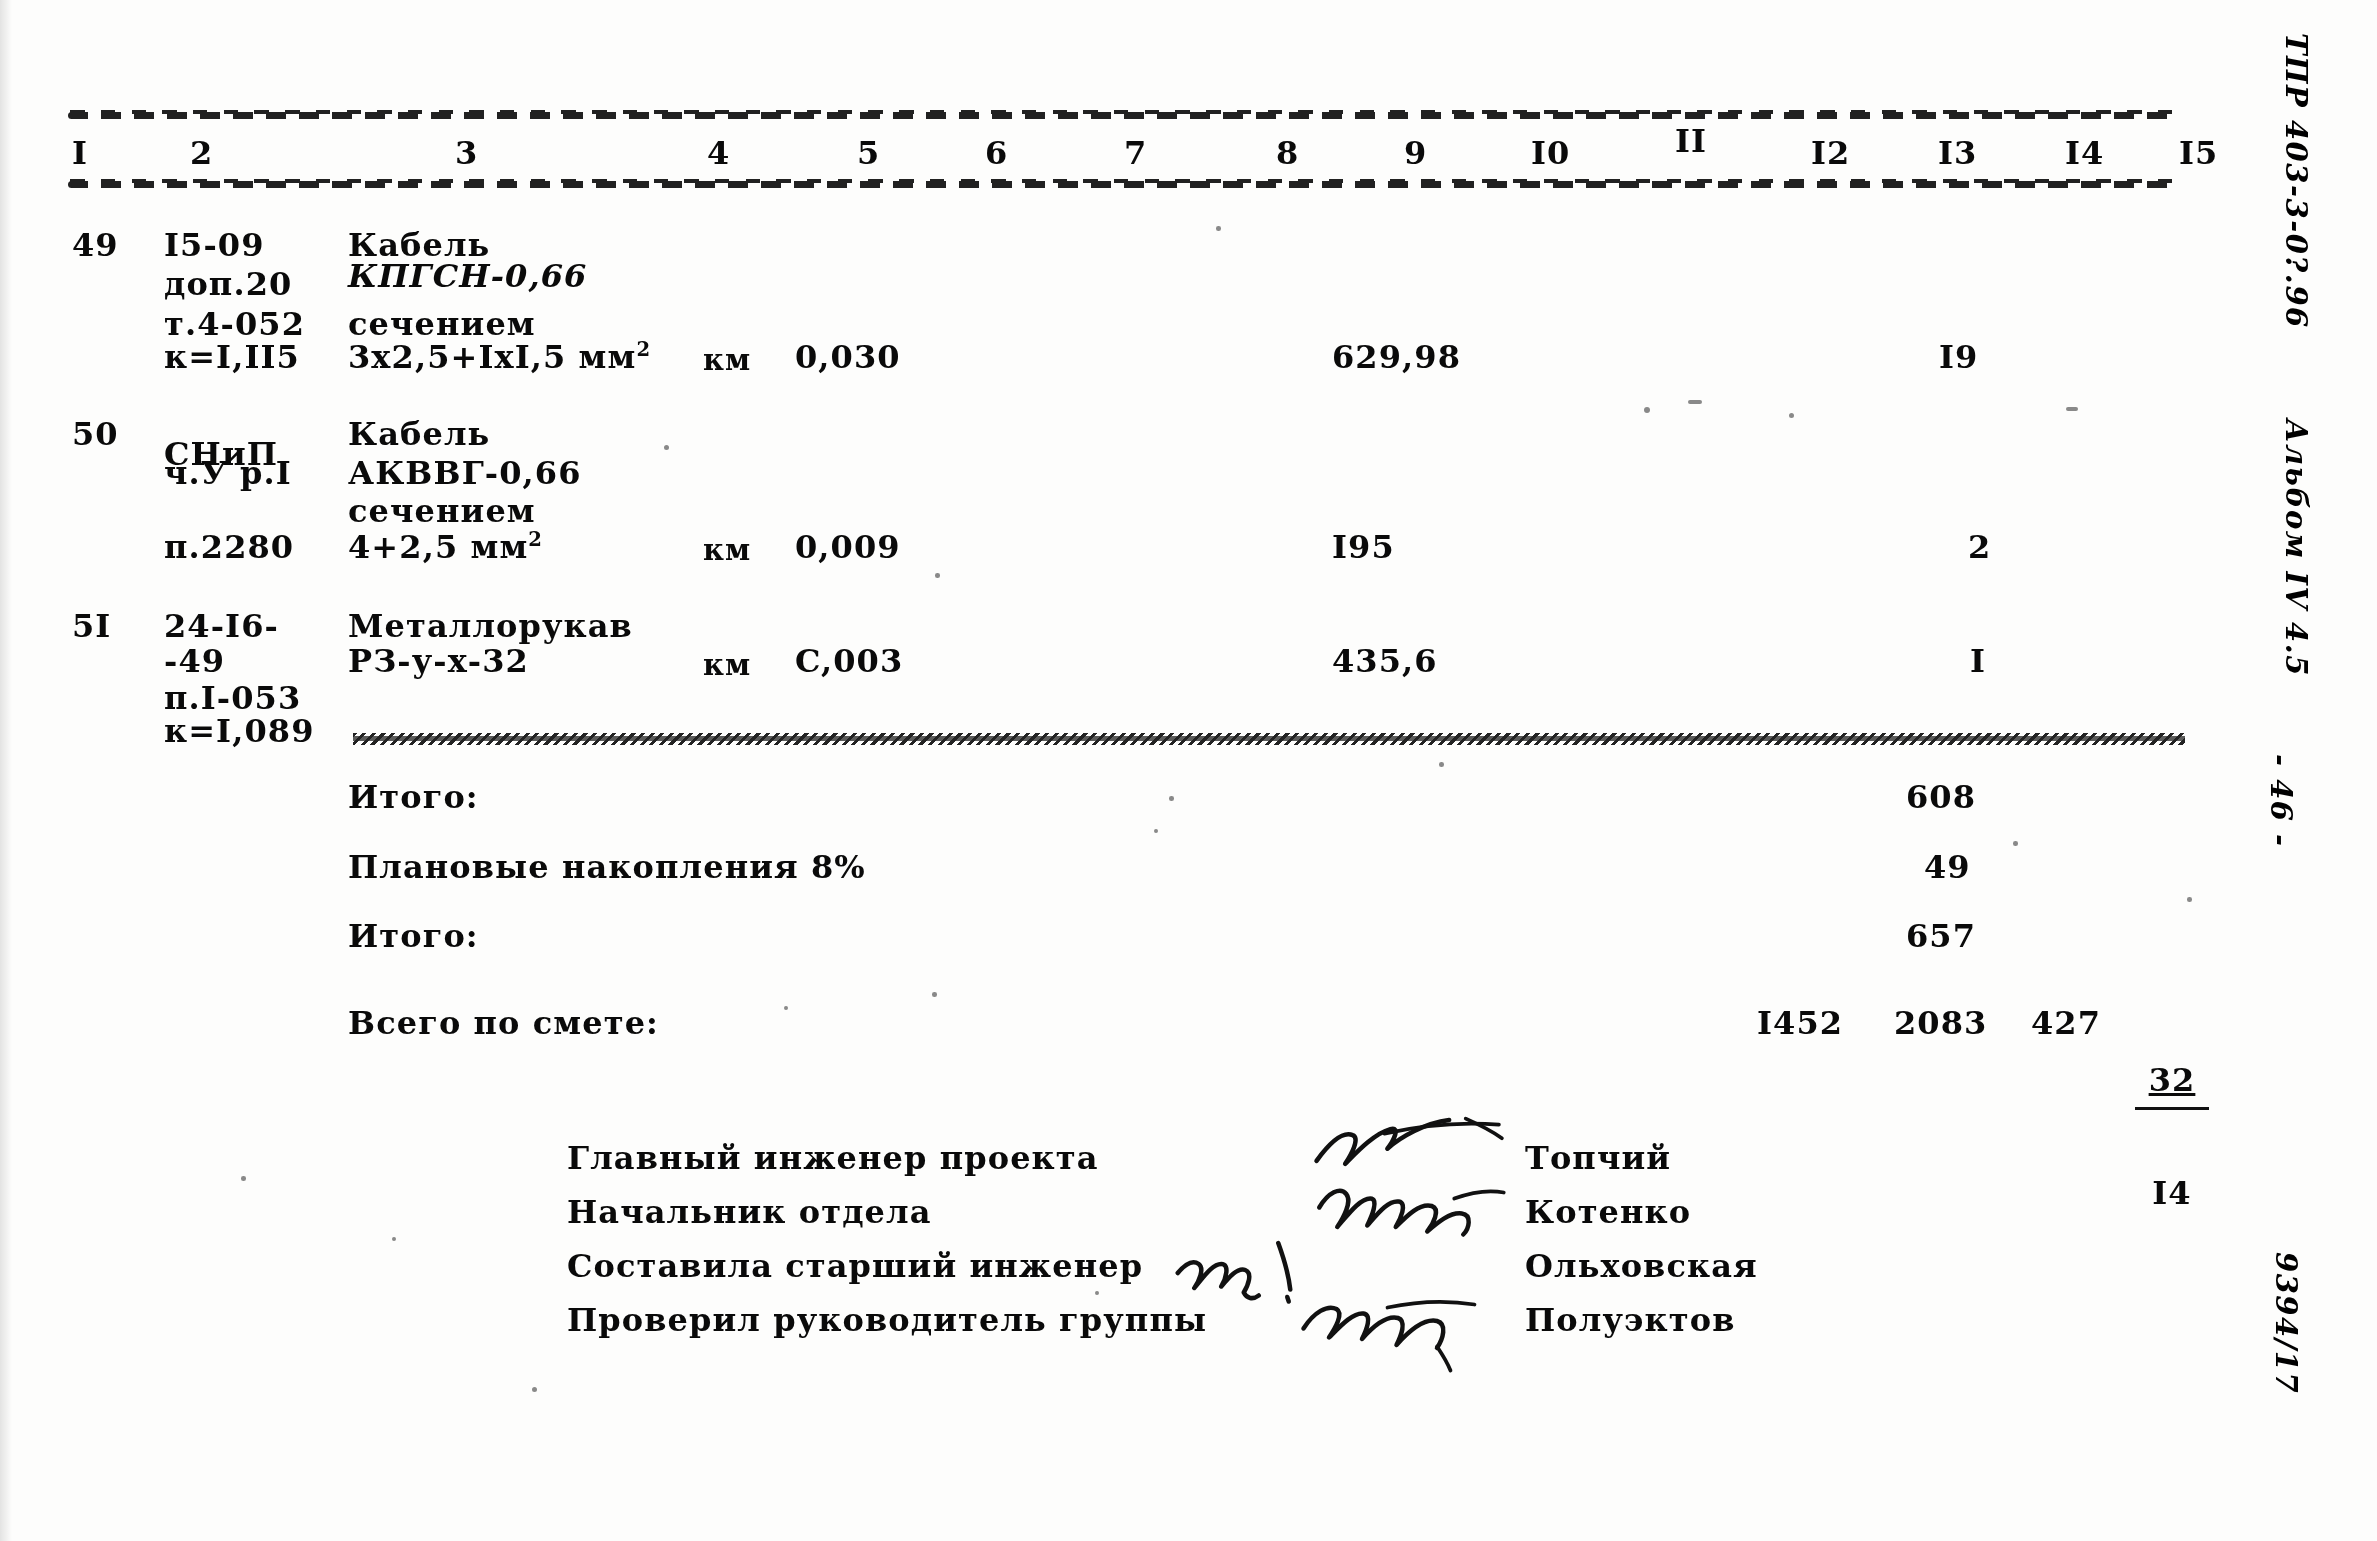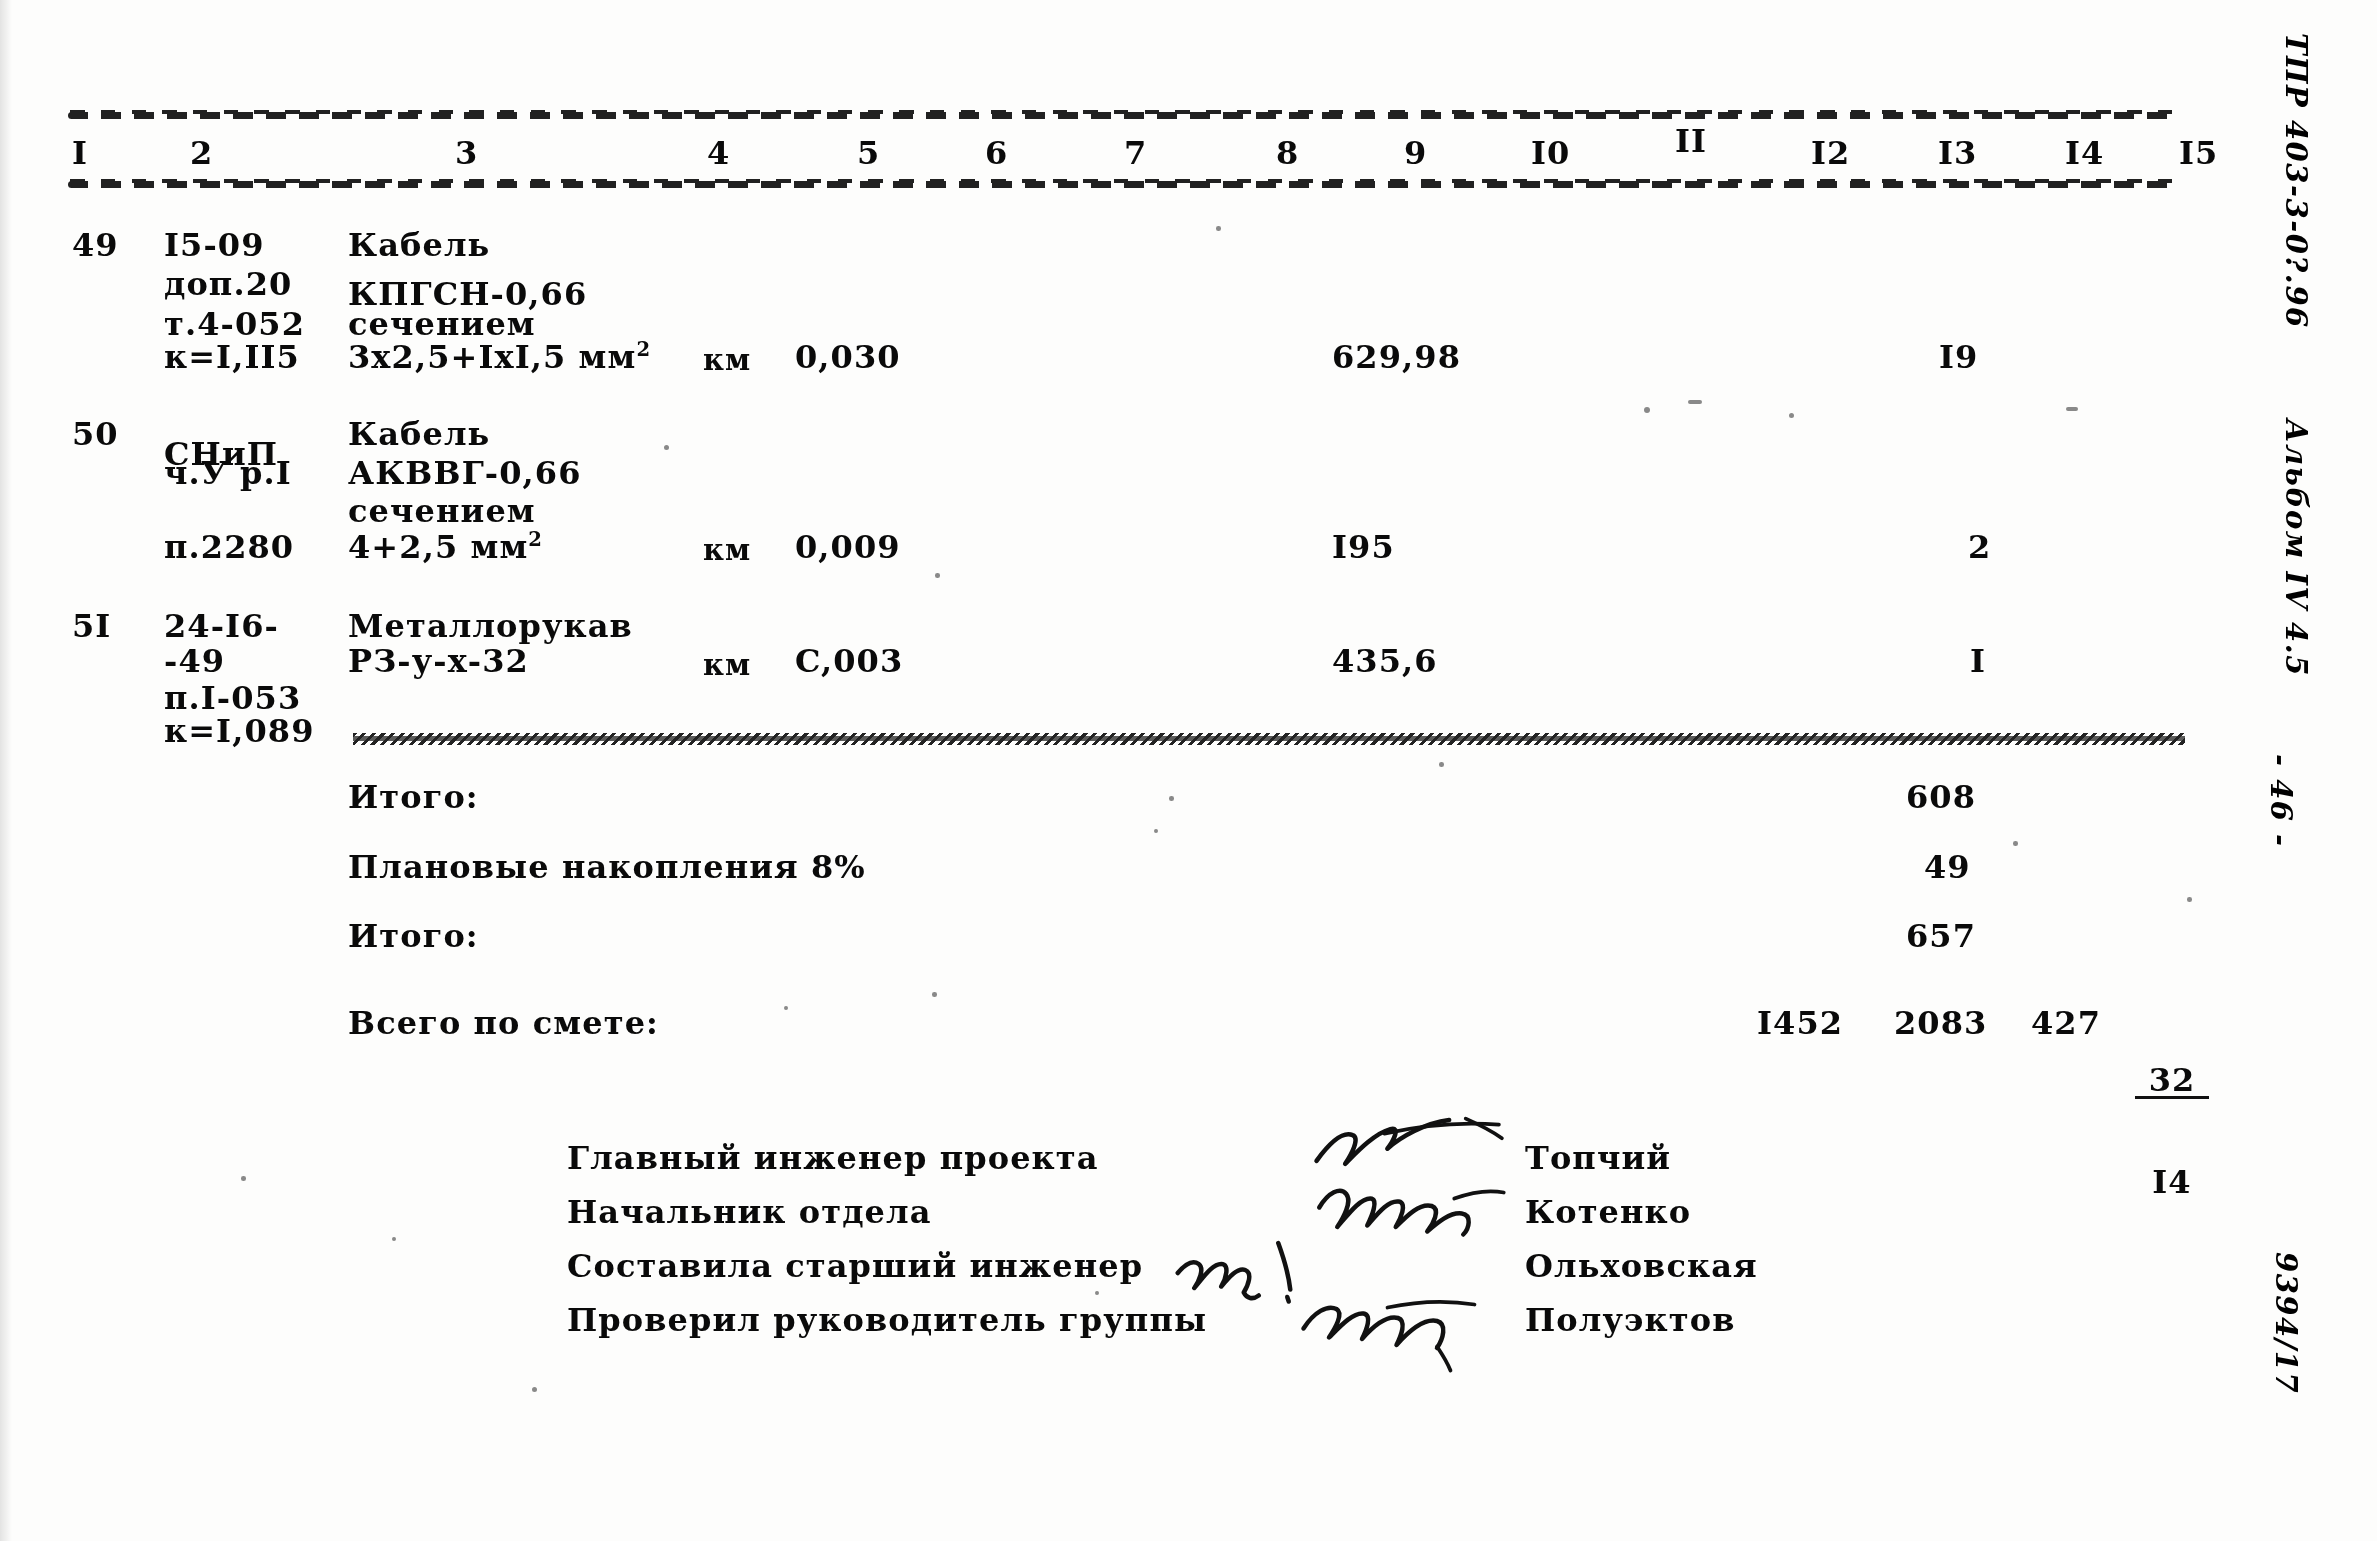--- a/index.html
+++ b/index.html
@@ -87,21 +87,22 @@
 
   
   .frac {
     position: absolute;
     text-align: center;
     line-height: 1.0;
   }
   .frac .num {
     display: block;
     border-bottom: 3px solid #111;
-    padding-bottom: 0;
+    padding-bottom: 11px;
+    text-decoration: underline;
   }
   .frac .den { display: block; padding-top: 3px; }
 
   
   .sig { position: absolute; }
   .sig svg { display: block; overflow: visible; }
   .sig path { fill: none; stroke: #111; stroke-linecap: round; stroke-linejoin: round; }
 
   
   .speck {
@@ -146,21 +147,21 @@
 
   <div>
     <div class="tw s42" style="left:72px;  top:226px;">49</div>
 
     <div class="tw s42" style="left:164px; top:226px;">I5-09</div>
     <div class="tw s42" style="left:164px; top:265px;">доп.20</div>
     <div class="tw s42" style="left:164px; top:305px;">т.4-052</div>
     <div class="tw s42" style="left:164px; top:338px;">к=I,II5</div>
 
     <div class="tw s42" style="left:348px; top:226px;">Кабель</div>
-    <div class="tw s42" style="left:348px; top:275px;">КПГСН-0,66</div>
+    <div class="tw s42" style="left:348px; top:257px;font-style:italic;">КПГСН-0,66</div>
     <div class="tw s42" style="left:348px; top:305px;">сечением</div>
     <div class="tw s42" style="left:348px; top:338px;"><span>3х2,5+IхI,5 мм</span><span class="sup">2</span></div>
 
     <div class="tw s38" style="left:703px;  top:343px;">км</div>
     <div class="tw s42" style="left:795px; top:338px;">0,030</div>
     <div class="tw s42" style="left:1332px; top:338px;">629,98</div>
     <div class="tw s42" style="left:1939px; top:338px;">I9</div>
   </div>
 
   <div>

